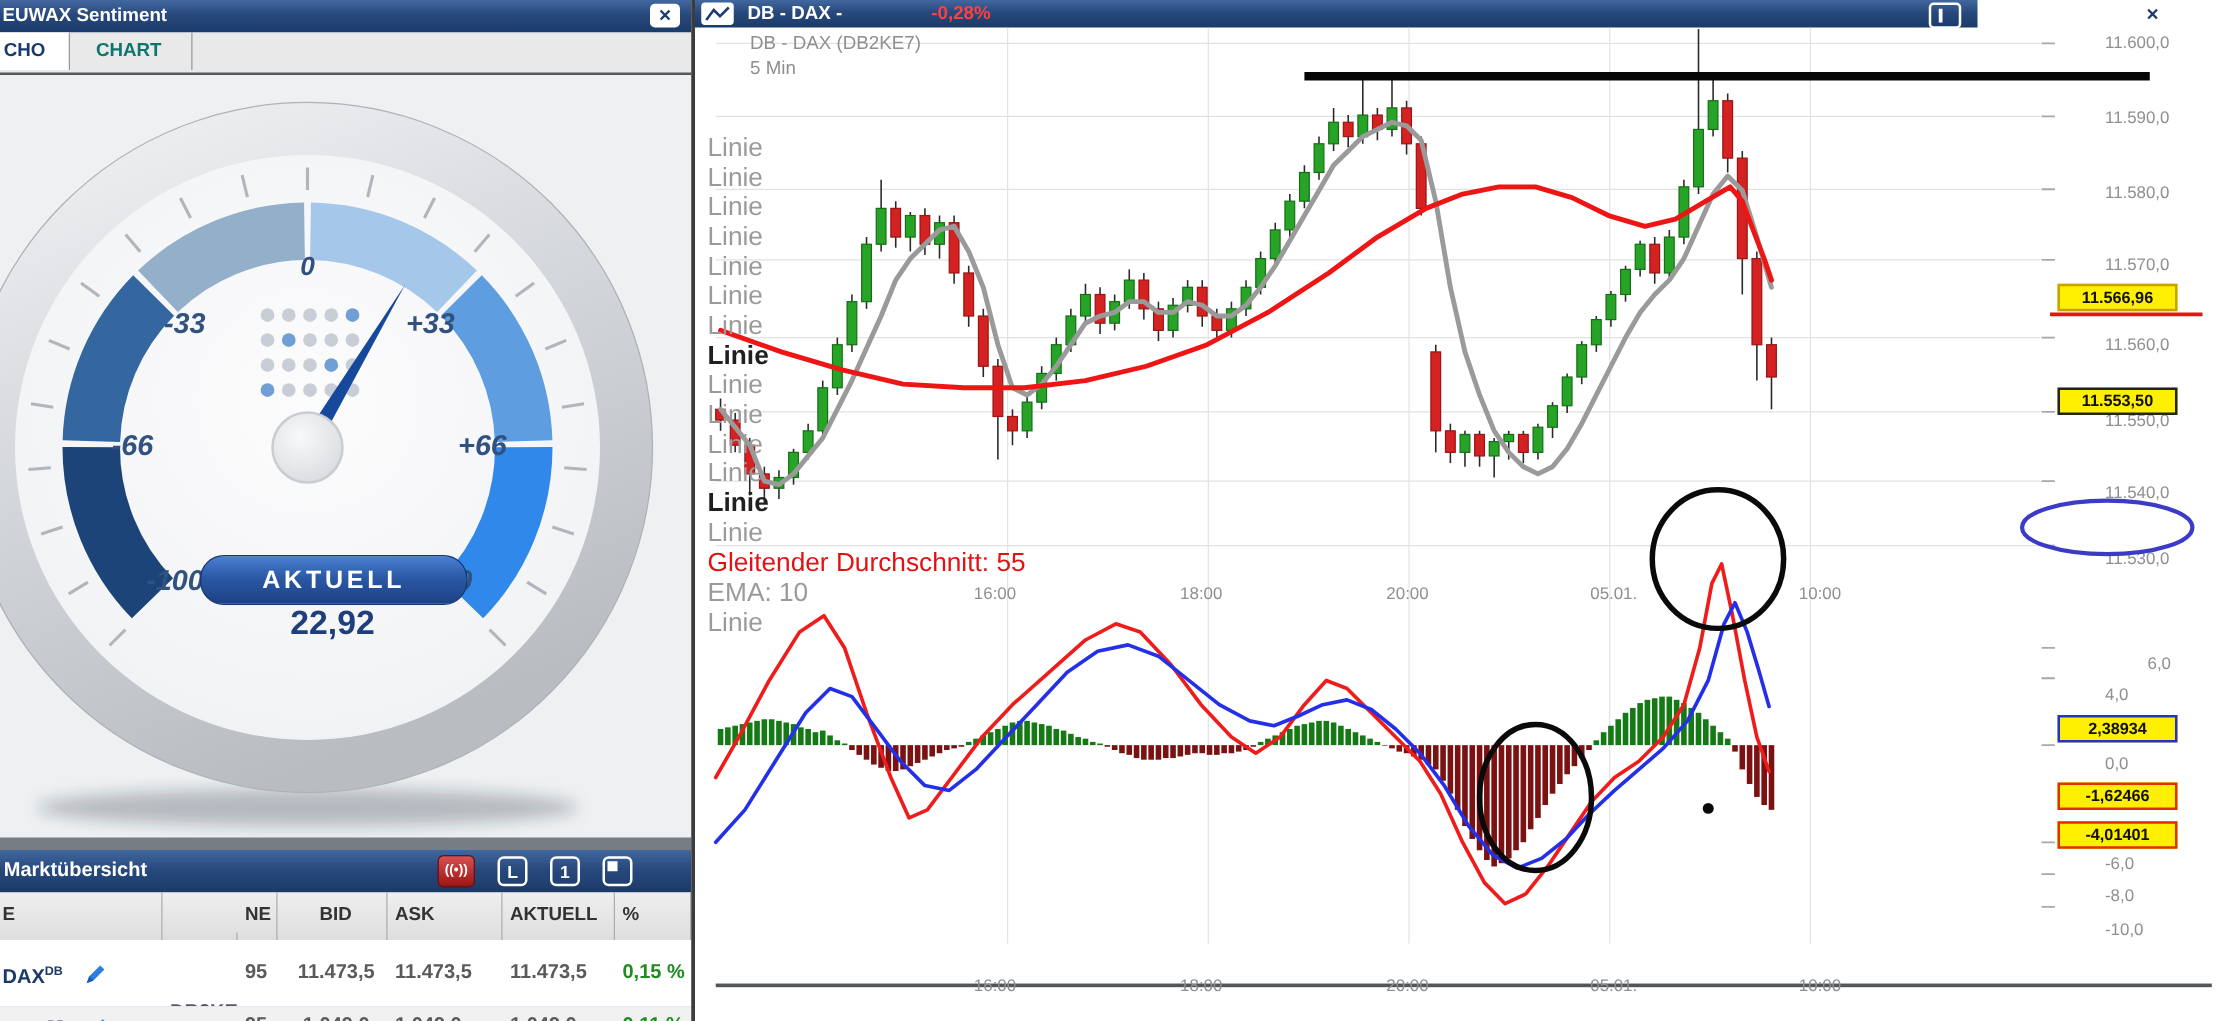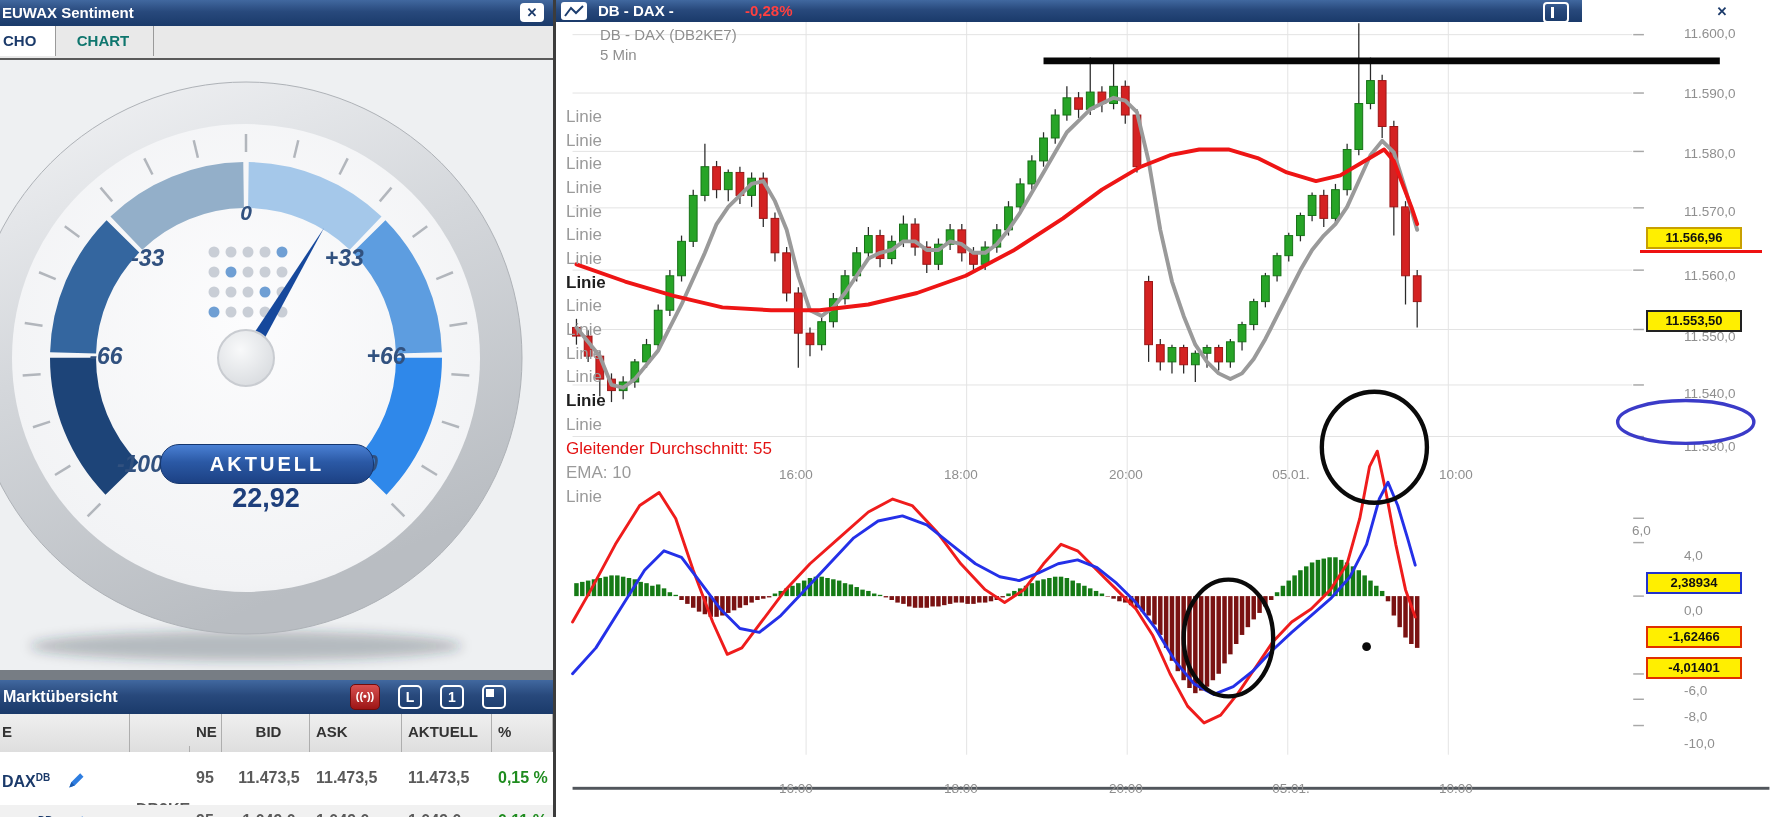--- a/index.html
+++ b/index.html
@@ -59,21 +59,21 @@
   #chart-change{position:absolute;left:189px;top:0;line-height:22px;color:#ff4040;}
   .cbtn{position:absolute;top:2px;width:22px;height:17px;border:2px solid #fff;border-radius:4px;
         color:#fff;font-weight:700;font-size:12px;text-align:center;line-height:17px;box-sizing:content-box;}
   #cbtn-bar{left:987px;} #cbtn-empty{left:1031px;} #cbtn-one{left:1072px;} #cbtn-flag{left:1114px;}
   #cbtn-close{left:1154px;width:24px;height:19px;background:#fff;color:#1b3a6a;border:none;top:2px;
       border-radius:4px;font-size:13px;line-height:19px;}
   .bar-inner{position:absolute;left:6px;top:3px;width:3px;height:11px;background:#fff;}
   #main-svg,#anno-svg{position:absolute;left:0;top:22px;}
   #anno-svg{z-index:6;pointer-events:none;}
   .olabel{position:absolute;z-index:3;color:#8f8f8f;font-size:13.5px;white-space:nowrap;}
-  .legend-item{position:absolute;z-index:3;font-size:17px;white-space:nowrap;}
+  .legend-item{position:absolute;z-index:3;font-size:21px;white-space:nowrap;}
   .timelabel{position:absolute;z-index:3;width:60px;text-align:center;color:#8f8f8f;font-size:13.5px;}
   .ptag{position:absolute;z-index:4;left:1090px;width:92px;height:18px;background:#ffef00;
         font-size:13px;font-weight:700;color:#111;text-align:center;line-height:18px;}
   #tag-underline{position:absolute;z-index:4;left:1084px;top:250px;width:122px;height:3px;background:#ee1111;}
   #instrument-label{left:44px;top:26px;font-size:15px;}
   #interval-label{left:44px;top:46px;font-size:15px;}
 </style>
 </head>
 <body>
 
@@ -579,21 +579,21 @@
       <div class="legend-item" style="left: 10px; top: 463px; color: rgb(154, 154, 154);">EMA: 10</div>
       <div class="legend-item" style="left: 10px; top: 487px; color: rgb(154, 154, 154);">Linie</div>
       <div class="olabel" style="left: 1128px; top: 26px;">11.600,0</div>
       <div class="olabel" style="left: 1128px; top: 86px;">11.590,0</div>
       <div class="olabel" style="left: 1128px; top: 146px;">11.580,0</div>
       <div class="olabel" style="left: 1128px; top: 204px;">11.570,0</div>
       <div class="olabel" style="left: 1128px; top: 268px;">11.560,0</div>
       <div class="olabel" style="left: 1128px; top: 329px;">11.550,0</div>
       <div class="olabel" style="left: 1128px; top: 386px;">11.540,0</div>
       <div class="olabel" style="left: 1128px; top: 439px;">11.530,0</div>
-      <div class="olabel" style="left: 1076px; top: 523px;">6,0</div>
+      <div class="olabel" style="left: 1162px; top: 523px;">6,0</div>
       <div class="olabel" style="left: 1128px; top: 548px;">4,0</div>
       <div class="olabel" style="left: 1128px; top: 603px;">0,0</div>
       <div class="olabel" style="left: 1128px; top: 683px;">-6,0</div>
       <div class="olabel" style="left: 1128px; top: 709px;">-8,0</div>
       <div class="olabel" style="left: 1128px; top: 736px;">-10,0</div>
       <div class="timelabel" style="left: 210px; top: 467px;">16:00</div>
       <div class="timelabel" style="left: 210px; top: 781px;">16:00</div>
       <div class="timelabel" style="left: 375px; top: 467px;">18:00</div>
       <div class="timelabel" style="left: 375px; top: 781px;">18:00</div>
       <div class="timelabel" style="left: 540px; top: 467px;">20:00</div>

